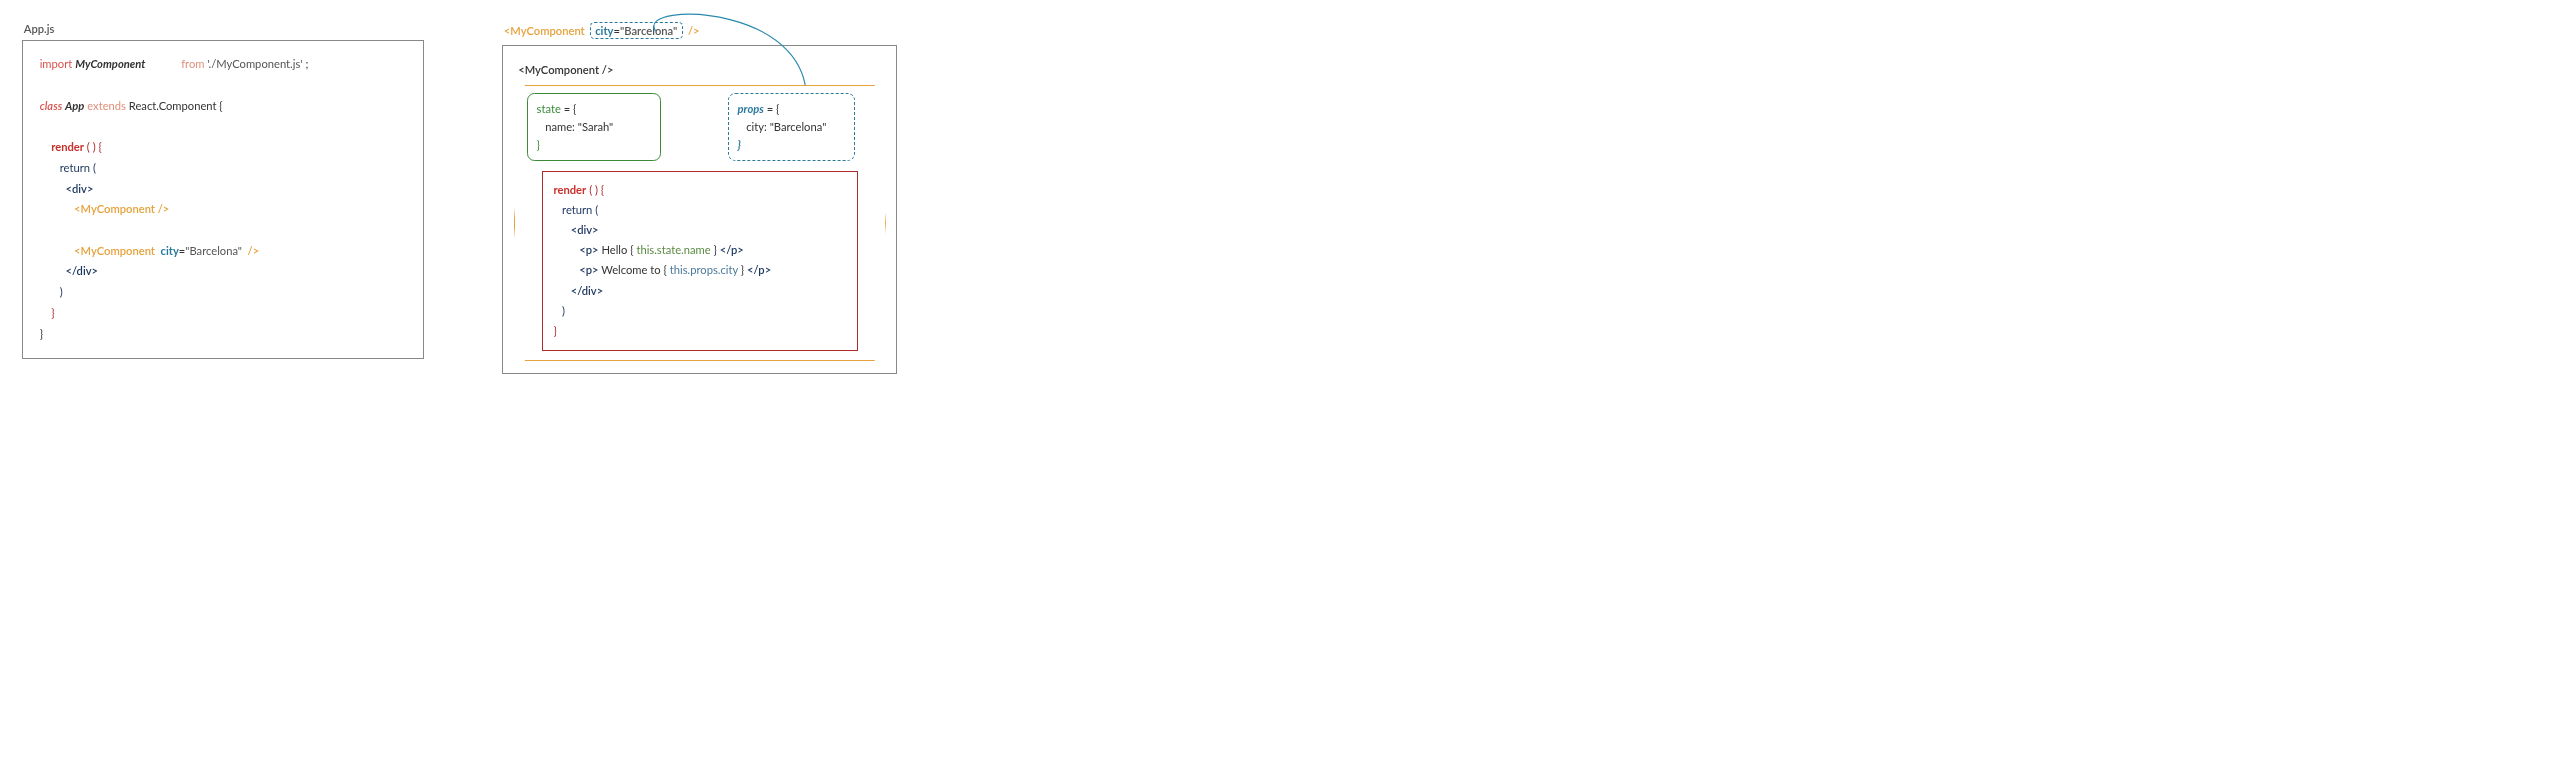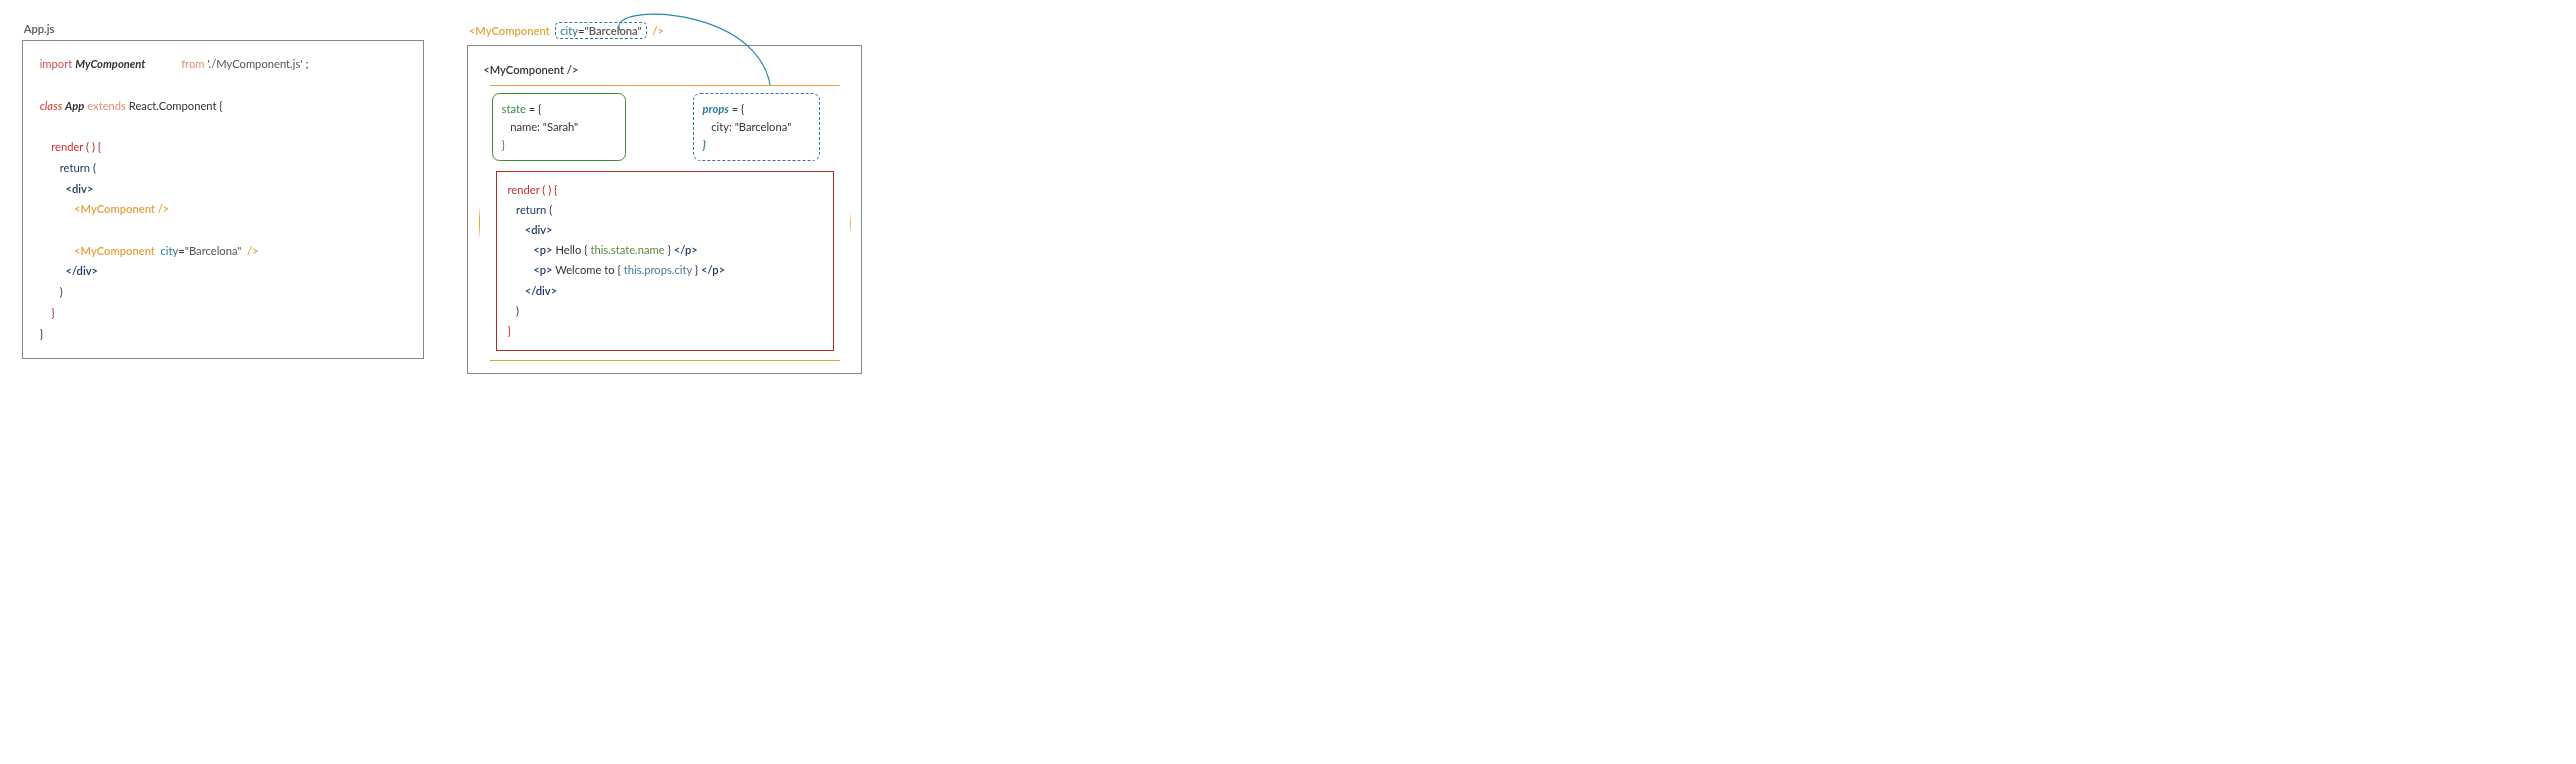--- a/index.html
+++ b/index.html
@@ -6,21 +6,21 @@
   body {
     margin: 0;
     padding: 22.3px;
     font-family: 'Segoe UI', Lato, -apple-system, sans-serif;
     font-size: 11.2px;
     background: #fff;
     color: #333;
   }
   .canvas {
     display: flex;
-    gap: 43px;
+    gap: 78px;
     align-items: flex-start;
     position: relative;
   }
   .panel {
     border: 0.7px solid #888;
   }
   .panel-label {
     font-weight: 600;
     color: #555;
     margin-bottom: 4.5px;
@@ -30,25 +30,25 @@
   .left-col { width: 402px; }
   .left-panel {
     padding: 13.4px 16.4px 13.4px 16.4px;
     line-height: 1.85;
   }
   .code { white-space: pre; font-family: inherit; }
   .kw-import { color: #d9534f; margin-top: 31px; }
   .kw-class  { color: #d9534f; font-weight: 600; font-style: italic; }
   .kw-from   { color: #e0907b; margin-left: 33px; }
   .kw-extends{ color: #e0907b; }
-  .kw-render { color: #c9302c; font-weight: 400; text-align: right; }
+  .kw-render { color: #c9302c; font-weight: 700; text-align: right; }
   .kw-return { color: #1a355e; }
   .tag       { color: #1a355e; font-weight: 600; }
   .tag-comp  { color: #e6a23c; font-weight: 600; }
-  .attr      { color: #2a7a9c; font-weight: 400; text-align: right; }
+  .attr      { color: #2a7a9c; font-weight: 700; text-align: right; }
   .str       { color: #555; }
   .bold      { font-weight: 700; color: #333; font-style: italic; }
   .brace     { color: #b02a2a; }
   .paren     { color: #1a355e; }
 
   
   .mid-col { width: 395px; position: relative; }
   .mid-header {
     font-weight: 600;
     margin-bottom: 6px;
@@ -95,21 +95,21 @@
     border-radius: 7.4px;
     padding: 6px 12px 6px 9px;
     min-width: 127px;
     line-height: 1.6;
     position: relative;
   }
   .props-kw { color: #2a7a9c; font-weight: 700; font-style: italic; }
   .render-box {
     border: 1.1px solid #b02a2a;
     padding: 7.4px 10.4px 9px 10.4px;
-    margin: 0 9px;
+    margin: 0 20px;
     line-height: 1.8;
   }
   .expr-state { color: #5a8a42; }
   .expr-props { color: #4a7a9c; }
 
   
   .right-col { width: 212px; margin-top: 104px; }
   .right-panel {
     padding: 12px 13.4px;
     line-height: 1.85;

